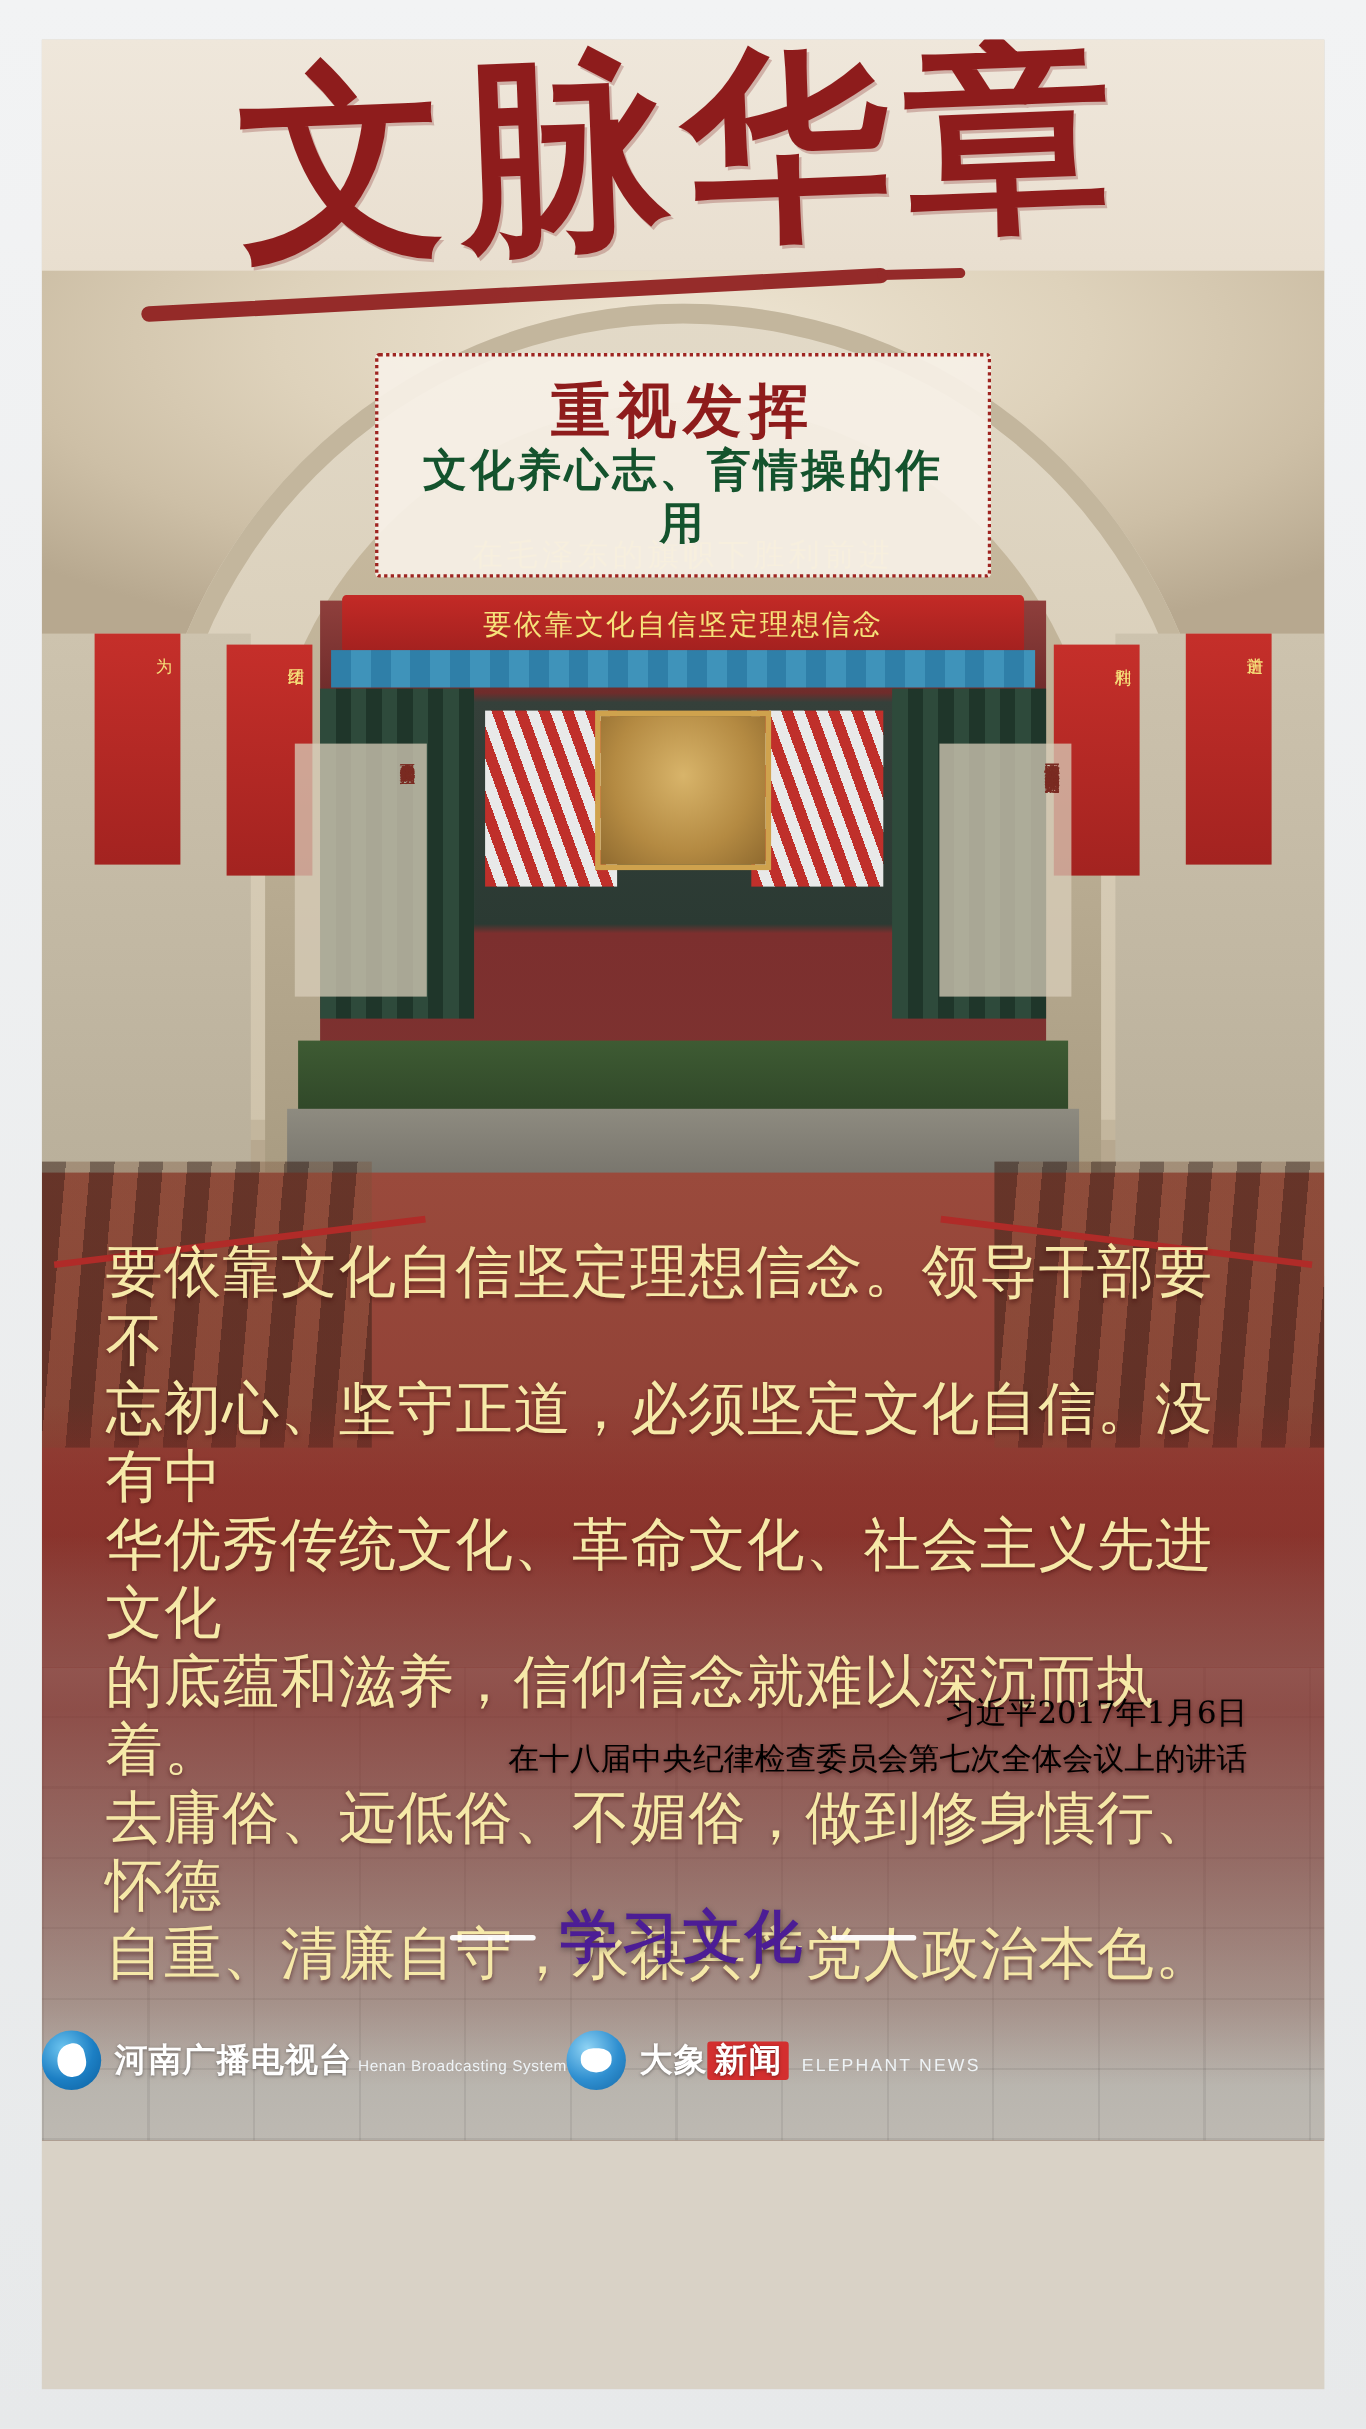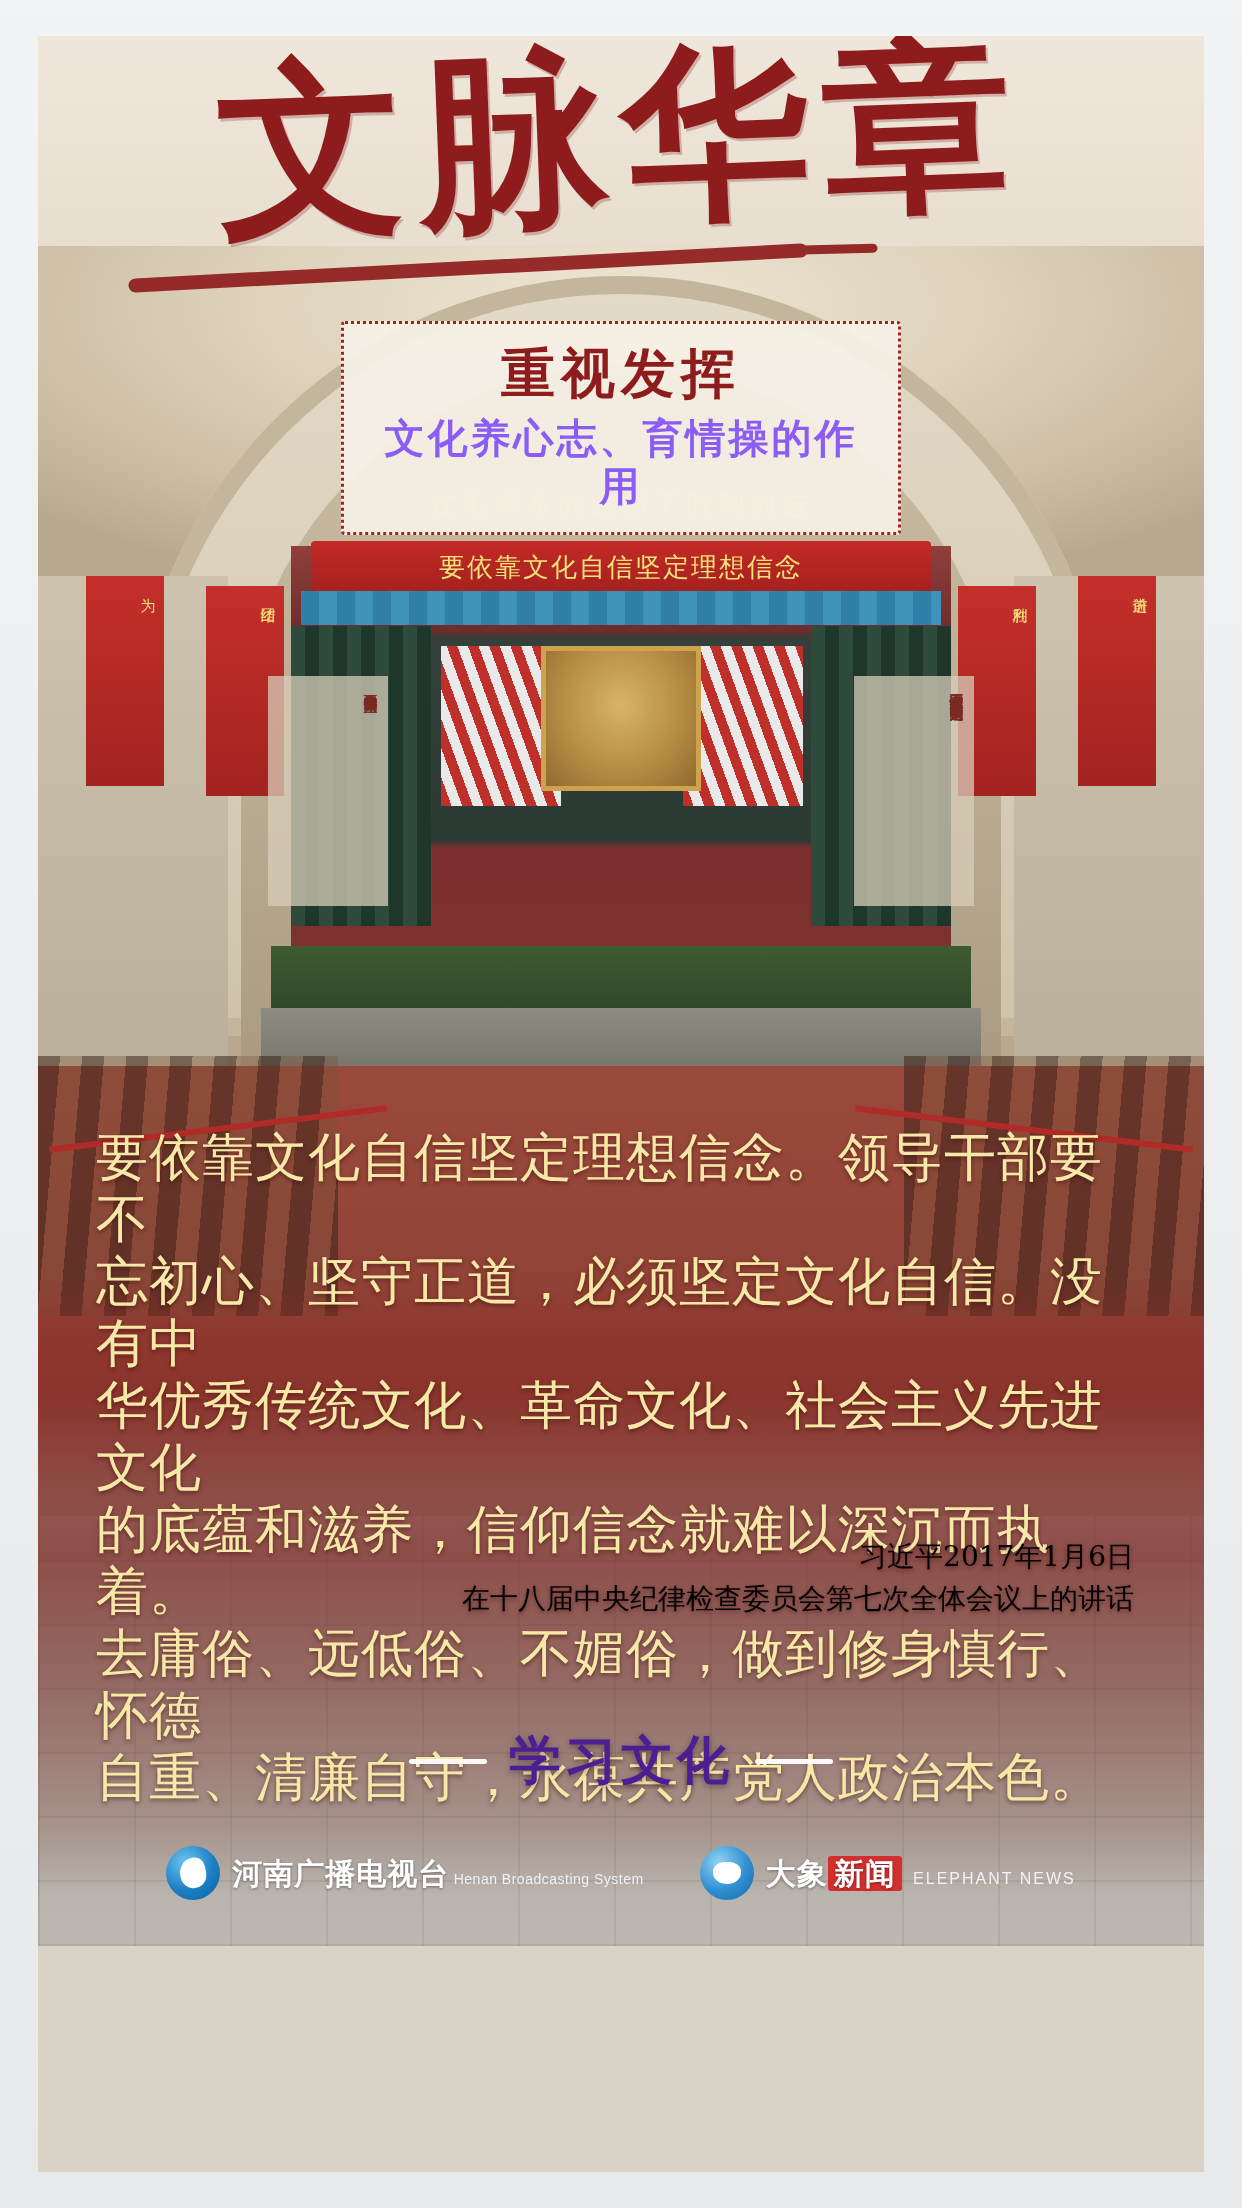--- a/index.html
+++ b/index.html
@@ -350,22 +350,21 @@
   }
   .headline-main {
     color: #8e1c1c;
     font-family: "DejaVu Serif", serif;
     font-weight: 700;
     font-size: 54px;
     letter-spacing: 6px;
     line-height: 1.15;
   }
   .headline-sub {
-    margin-top: 10px;
-    color: #8b5cf6;
+    color: #14532d;
     font-family: "DejaVu Serif", serif;
     font-weight: 700;
     font-size: 40px;
     letter-spacing: 3px;
     line-height: 1.2;
   }
 
   
   .quote {
     position: absolute;
@@ -422,23 +421,21 @@
     text-shadow: 0 2px 6px rgba(0,0,0,.35);
   }
 
   
   .logos {
     position: absolute;
     left: 0;
     top: 1810px;
     width: 100%;
     display: flex;
-    justify-content: center;
     align-items: center;
-    gap: 56px;
   }
   .logo {
     display: flex;
     align-items: center;
     gap: 12px;
   }
   .logo-mark {
     width: 54px;
     height: 54px;
     border-radius: 50%;

